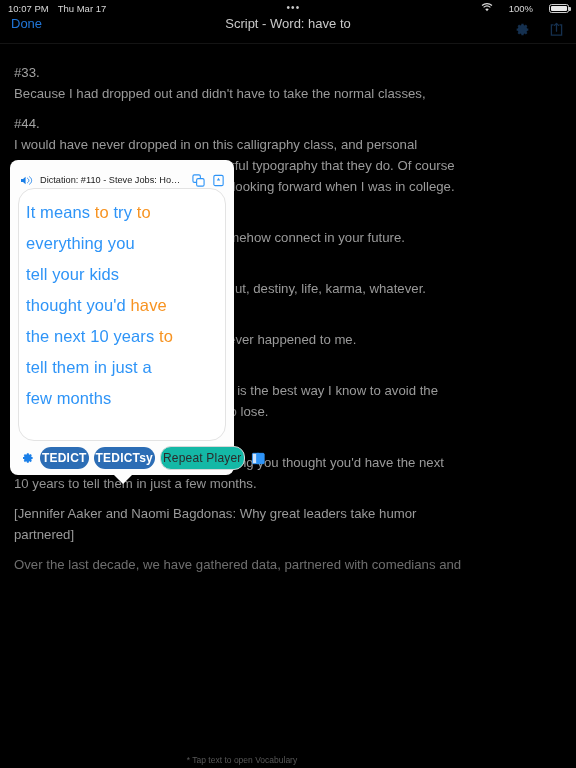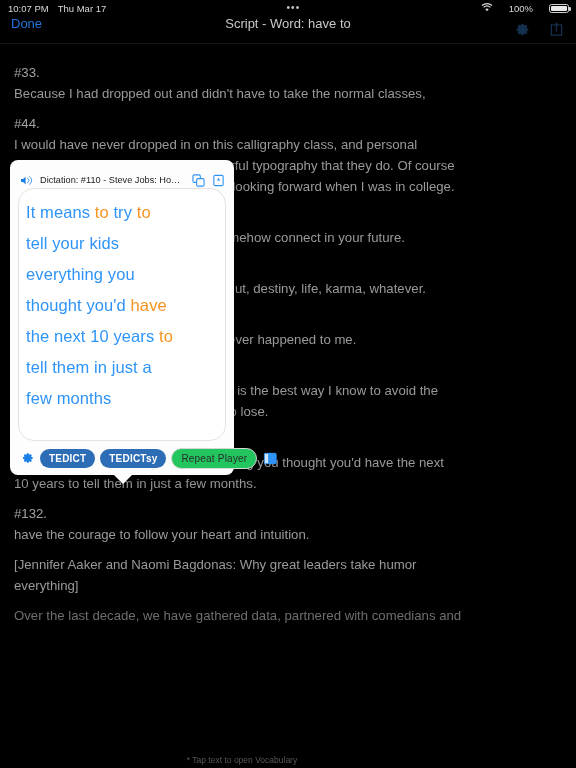--- a/index.html
+++ b/index.html
@@ -79,24 +79,24 @@
   .pop-line {
     font-size: 16.5px; line-height: 31px; color: #2e94f7;
     white-space: nowrap; letter-spacing: .1px;
   }
   .pop-line .hl { color: #f79321; }
   .pop-foot {
     height: 34px; display: flex; align-items: center; padding: 0 10px; gap: 6px;
     flex: 0 0 auto;
   }
   .pill {
-    border-radius: 11px; font-size: 10px; font-weight: bold; letter-spacing: .2px;
-    padding: 4px 9px; color: #fff; background: #2c6db5; white-space: nowrap;
-  }
-  .pill.ghost { background: #22c55e; color: #2b2b2b; border: 1px solid #d8d8d8; font-weight: normal; }
+    border-radius: 11px; font-size: 12px; font-weight: bold; letter-spacing: .2px;
+    padding: 4px 2px; color: #fff; background: #2c6db5; white-space: nowrap;
+  }
+  .pill.ghost { background: #14b8a6; color: #2b2b2b; border: 1px solid #d8d8d8; font-weight: normal; }
   .foot-mid { flex: 1; display: flex; align-items: center; justify-content: center; gap: 5px; }
   .pop-foot svg { display: block; }
 
   .tapnote {
     position: absolute; bottom: 3px; left: 0; width: 484px; text-align: center;
     color: #585858; font-size: 8.5px;
   }
 </style>
 </head>
 <body>
@@ -172,26 +172,22 @@
         <div class="num">#108.</div>
         <div class="ln">Remembering that you're going to die is the best way I know to avoid the</div>
         <div class="ln">trap of thinking you have something to lose.</div>
       </div>
       <div class="blk">
         <div class="num">#110.</div>
         <div class="ln">It means to try to tell your kids everything you thought you'd have the next</div>
         <div class="ln">10 years to tell them in just a few months.</div>
       </div>
       <div class="blk">
-        <div class="num">#132.</div>
-        <div class="ln">have the courage to follow your heart and intuition.</div>
-      </div>
-      <div class="blk">
         <div class="ln">[Jennifer Aaker and Naomi Bagdonas: Why great leaders take humor</div>
-        <div class="ln">everything]</div>
+        <div class="ln">partnered]</div>
       </div>
       <div class="blk">
         <div class="ln faded">Over the last decade, we have gathered data, partnered with comedians and</div>
       </div>
     </div>
 
   <div class="popup">
     <div class="pop-head">
       <span>
         <svg width="13" height="11" viewBox="0 0 14 12" fill="#1a7fe8">
@@ -210,22 +206,22 @@
       <span>
         <svg width="13" height="13" viewBox="0 0 14 14" fill="none" stroke="#2e94f7" stroke-width="1.2">
           <rect x="2" y="1.5" width="10" height="11" rx="1.5"></rect>
           <path d="M7 4 5.2 7h3.6z" fill="#2e94f7" stroke="none"></path>
         </svg>
       </span>
     </div>
 
     <div class="pop-body">
         <div class="pop-line"><span>It</span> <span>means</span> <span class="hl">to</span> <span>try</span> <span class="hl">to</span></div>
+        <div class="pop-line"><span>everything</span> <span>you</span></div>
         <div class="pop-line"><span>tell</span> <span>your</span> <span>kids</span></div>
-        <div class="pop-line"><span>everything</span> <span>you</span></div>
         <div class="pop-line"><span>thought</span> <span>you'd</span> <span class="hl">have</span></div>
         <div class="pop-line"><span>the</span> <span>next</span> <span>10</span> <span>years</span> <span class="hl">to</span></div>
         <div class="pop-line"><span>tell</span> <span>them</span> <span>in</span> <span>just</span> <span>a</span></div>
         <div class="pop-line"><span>few</span> <span>months</span></div>
       </div>
 
     <div class="pop-foot">
       <span>
         <svg width="14" height="14" viewBox="0 0 20 20" fill="#1a7fe8">
           <path d="M10 6.6a3.4 3.4 0 1 0 0 6.8 3.4 3.4 0 0 0 0-6.8zm0 5.2a1.8 1.8 0 1 1 0-3.6 1.8 1.8 0 0 1 0 3.6z"></path>

